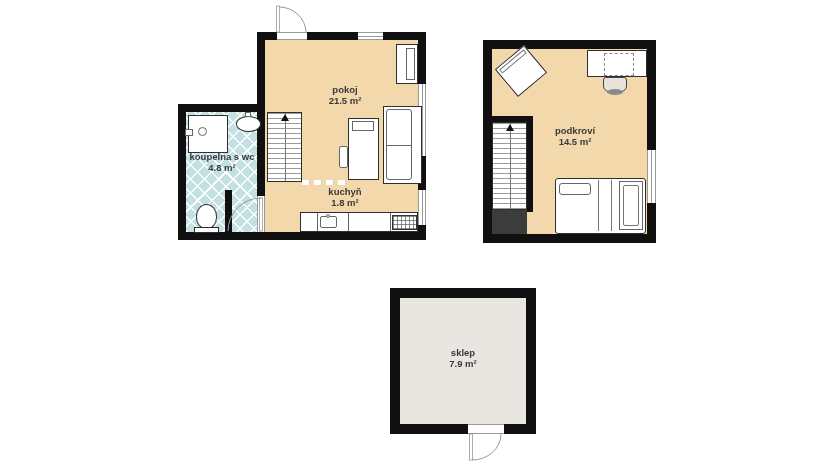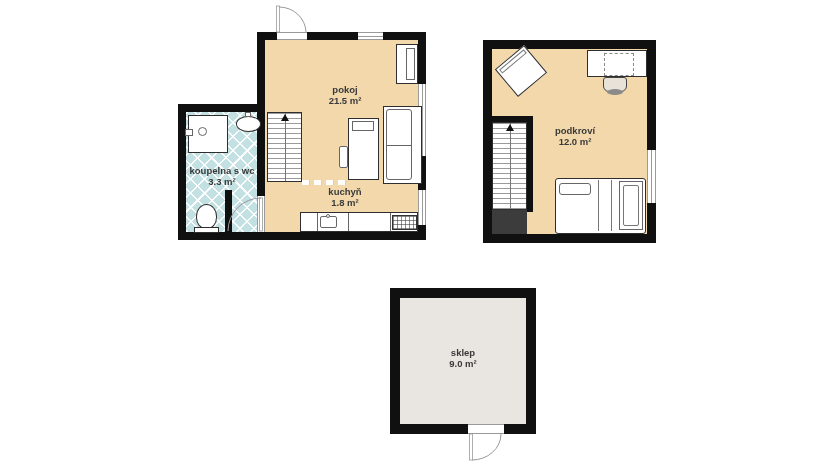--- a/index.html
+++ b/index.html
@@ -110,23 +110,23 @@
     <div class="furn" style="left:194px;top:227px;width:25px;height:6px"></div>
 
     <div class="room-label" style="left:295px;top:84px;width:100px">
       <div>pokoj</div>
       <div>21.5 m²</div>
     </div>
     <div class="room-label" style="left:295px;top:186px;width:100px">
       <div>kuchyň</div>
       <div>1.8 m²</div>
     </div>
-    <div class="room-label" style="left:172px;top:165px;width:100px">
+    <div class="room-label" style="left:172px;top:151px;width:100px">
       <div>koupelna s wc</div>
-      <div>3.3 m²</div>
+      <div>4.8 m²</div>
     </div>
   </div>
 
   <div>
     <div class="floor-beige" style="left:492px;top:49px;width:155px;height:185px"></div>
 
     <div class="wall" style="left:483px;top:40px;width:173px;height:9px"></div>
     <div class="wall" style="left:483px;top:40px;width:9px;height:203px"></div>
     <div class="wall" style="left:647px;top:40px;width:9px;height:110px"></div>
     <div class="win-v" style="left:647px;top:150px;width:9px;height:53px"></div>
@@ -155,36 +155,36 @@
     </div>
     <div style="position:absolute;left:603px;top:77px;width:24px;height:15px;background:#e8e2d8;border:1px solid #444;border-radius:3px 3px 6px 6px;box-sizing:border-box"></div>
     <div style="position:absolute;left:607px;top:89px;width:16px;height:6px;background:#8a8a8a;border-radius:50%"></div>
 
     <div class="furn" style="left:502px;top:53px;width:38px;height:36px;transform:rotate(-40deg)">
       <div style="position:absolute;left:2px;top:2px;right:2px;height:5px;border:1px solid #777;box-sizing:border-box"></div>
     </div>
 
     <div class="room-label" style="left:525px;top:125px;width:100px">
       <div>podkroví</div>
-      <div>12.0 m²</div>
+      <div>14.5 m²</div>
     </div>
   </div>
 
   <div>
     <div class="floor-grey" style="left:400px;top:298px;width:126px;height:126px"></div>
     <div class="wall" style="left:390px;top:288px;width:146px;height:10px"></div>
     <div class="wall" style="left:390px;top:288px;width:10px;height:146px"></div>
     <div class="wall" style="left:526px;top:288px;width:10px;height:146px"></div>
     <div class="wall" style="left:390px;top:424px;width:78px;height:10px"></div>
     <div class="thresh-h" style="left:468px;top:424px;width:36px;height:10px"></div>
     <div class="wall" style="left:504px;top:424px;width:32px;height:10px"></div>
 
     <div class="room-label" style="left:413px;top:347px;width:100px">
       <div>sklep</div>
-      <div>9.0 m²</div>
+      <div>7.9 m²</div>
     </div>
   </div>
 
   <svg class="overlay" width="832" height="468" viewBox="0 0 832 468">
     <rect x="276.5" y="6" width="3" height="26" fill="#ffffff" stroke="#999999" stroke-width="0.8"></rect>
     <path d="M 279 7 A 27 26 0 0 1 306 32" stroke="#999999" stroke-width="1" fill="none"></path>
     <rect x="259.5" y="198" width="3" height="33" fill="#ffffff" stroke="#999999" stroke-width="0.8"></rect>
     <path d="M 228 231 A 33 33 0 0 1 261 198" stroke="#999999" stroke-width="1" fill="none"></path>
     <rect x="469.5" y="434" width="3" height="26" fill="#ffffff" stroke="#999999" stroke-width="0.8"></rect>
     <path d="M 472 460 A 29 26 0 0 0 501 434" stroke="#999999" stroke-width="1" fill="none"></path>

